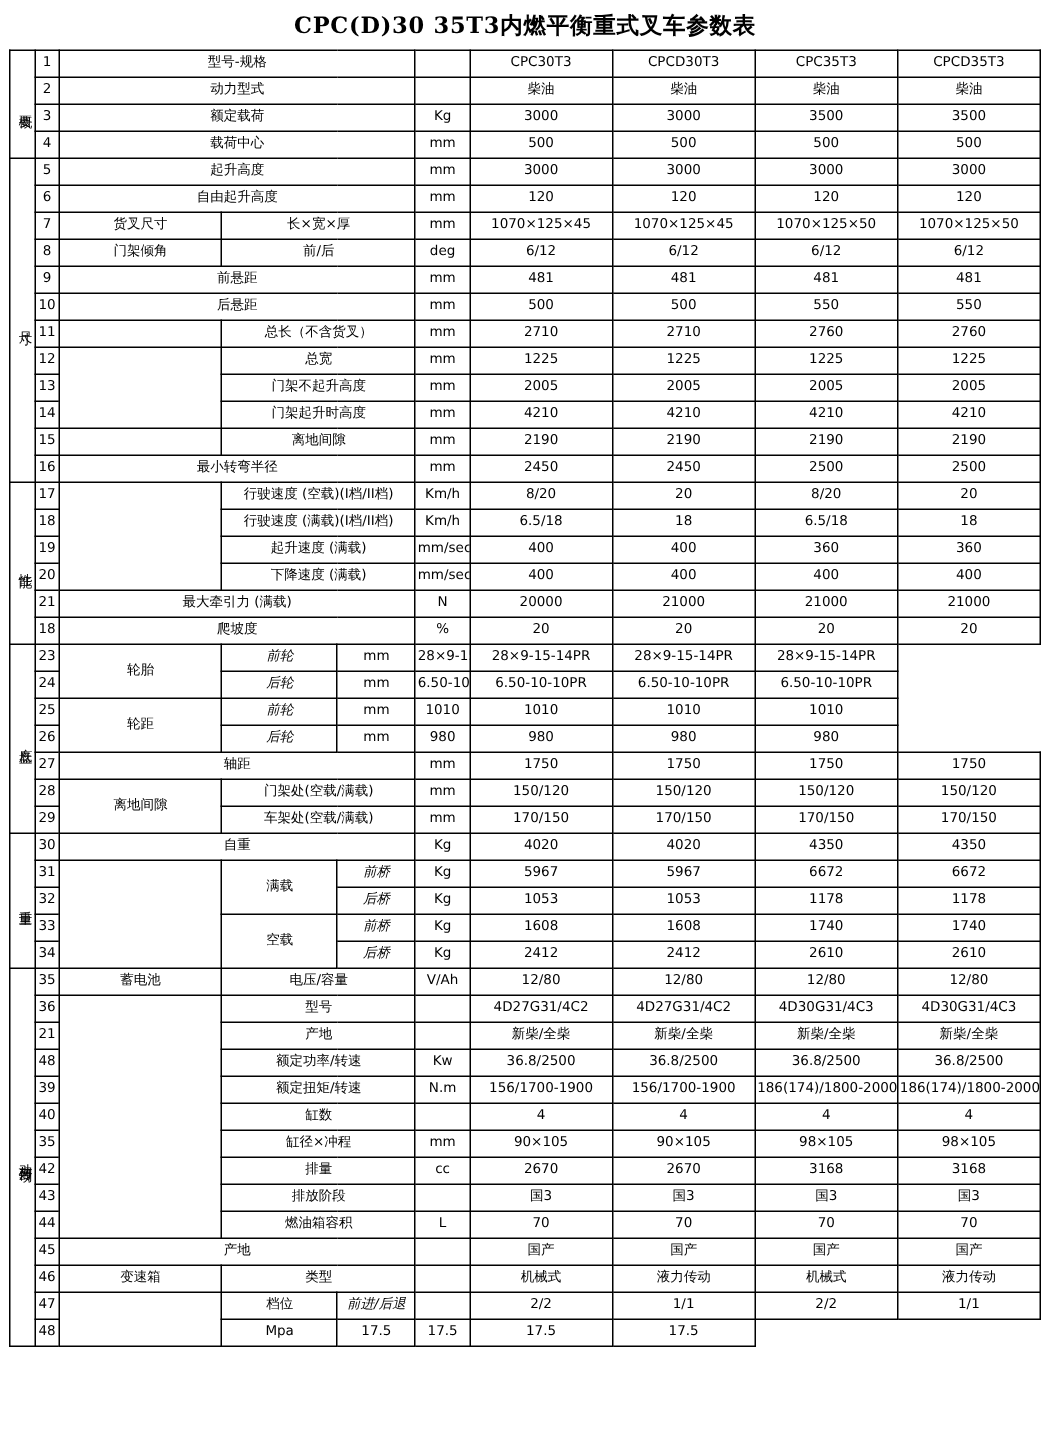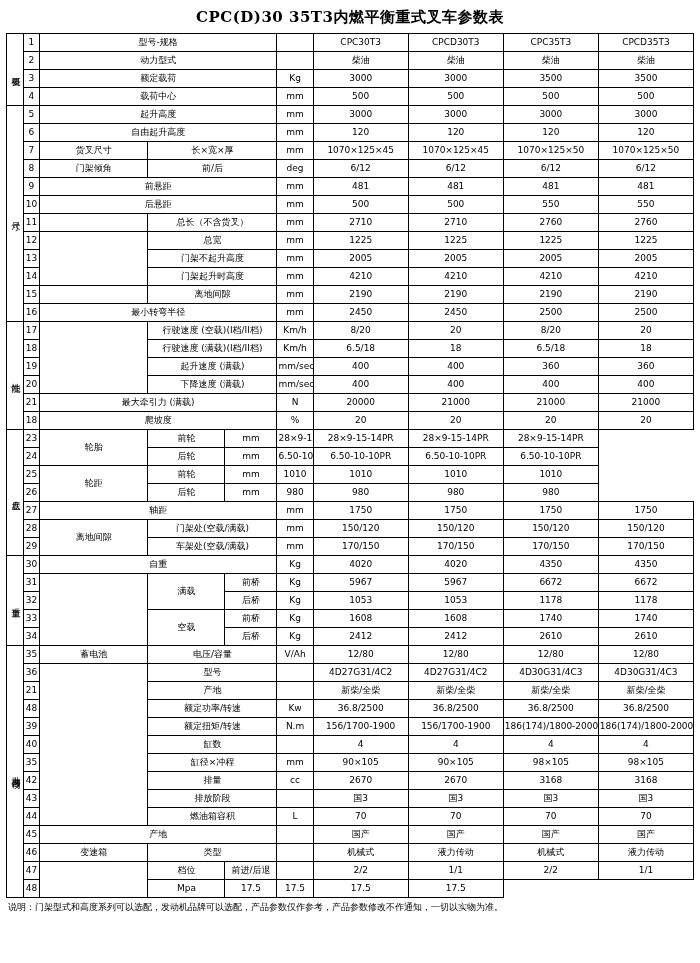--- a/index.html
+++ b/index.html
@@ -50,21 +50,21 @@
     text-orientation:upright;
     display:inline-block;
     line-height:1.1;
   }
   td.num{width:14px;}
   td.p1{width:96px;text-align:left;padding-left:3px;}
   td.p2{width:68px;text-align:left;padding-left:3px;}
   td.p3{width:46px;text-align:left;padding-left:3px;}
   td.unit{width:32px;}
   td.val{width:84px;}
-  td.lbl-center{text-align:center;padding-left:0;}
+  td.lbl-center{text-align:center;padding-left:0;font-style:italic;}
   .note{
     font-size:9px;
     margin-top:4px;
     line-height:1.3;
     padding-left:2px;
   }
 </style>
 </head>
 <body>
 
@@ -536,14 +536,13 @@
           <td class="num">48</td>
           <td class="unit">Mpa</td>
           <td class="val">17.5</td>
           <td class="val">17.5</td>
           <td class="val">17.5</td>
           <td class="val">17.5</td>
         </tr>
       </tbody>
   </table>
 
-  <div class="note">说明：门架型式和高度系列可以选配，发动机品牌可以选配，产品参数仅作参考，产品参数修改不作通知，一切以实物为准。</div>
 </div>
 
 </body></html>

